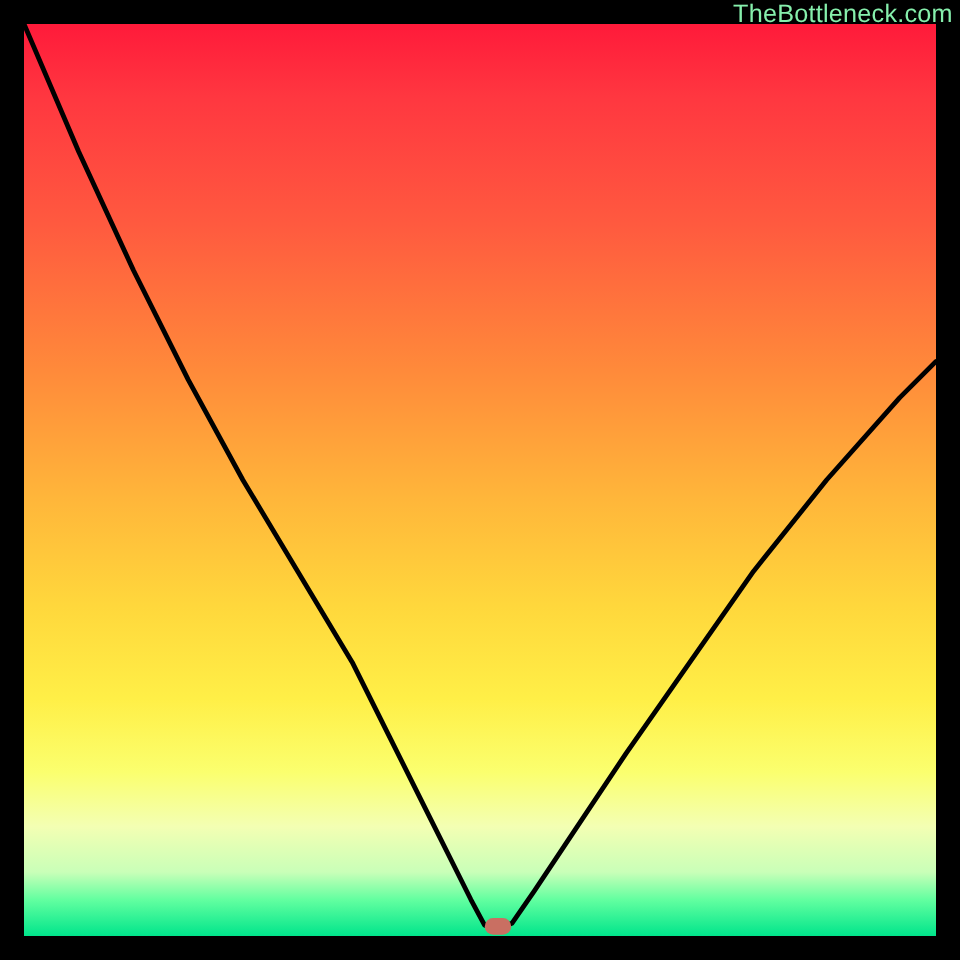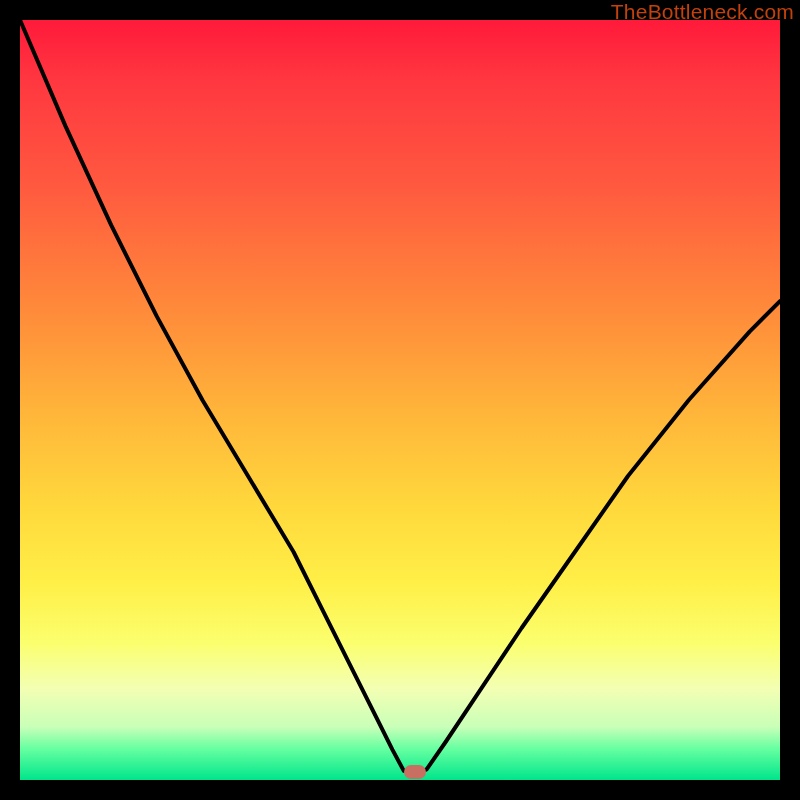--- a/index.html
+++ b/index.html
@@ -51,21 +51,21 @@
     width: 22px;
     height: 14px;
     border-radius: 7px;
     background: #c96f62;
     transform: translate(-50%, -50%);
   }
   .watermark {
     position: absolute;
     top: 0;
     right: 6px;
-    color: #c2410c;
+    color: #86efac;
     font-size: 21px;
     letter-spacing: 0.2px;
   }
 </style>
 </head>
 <body>
 
 <div class="frame">
 
   <div class="watermark">TheBottleneck.com</div>

